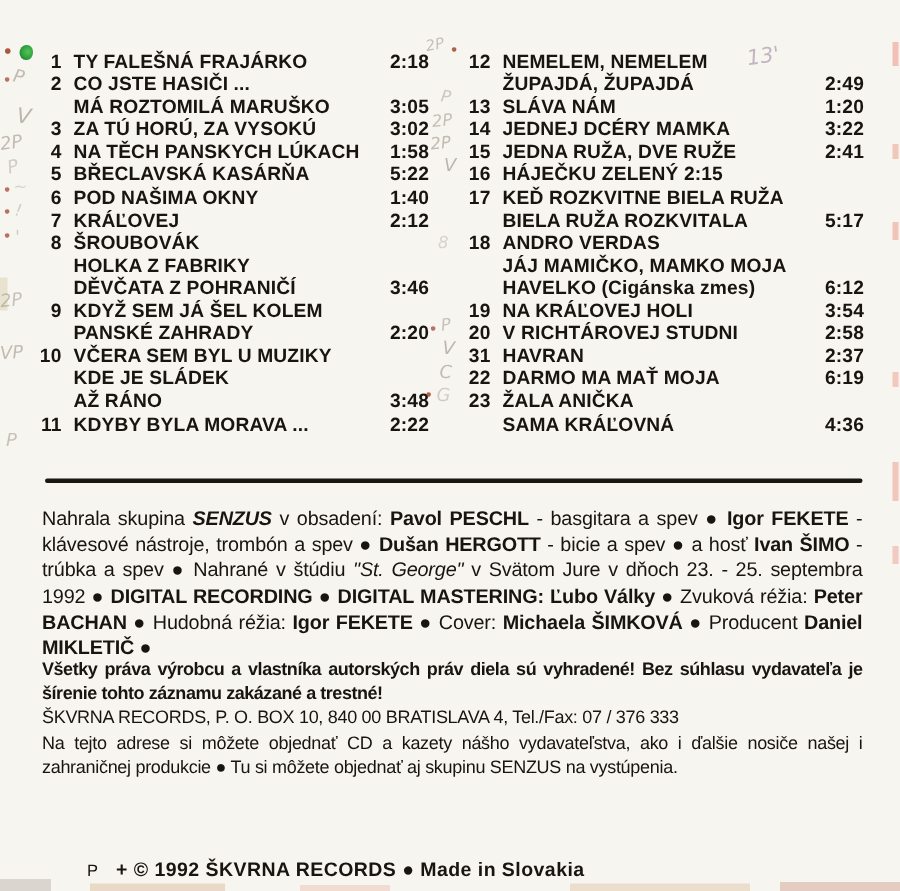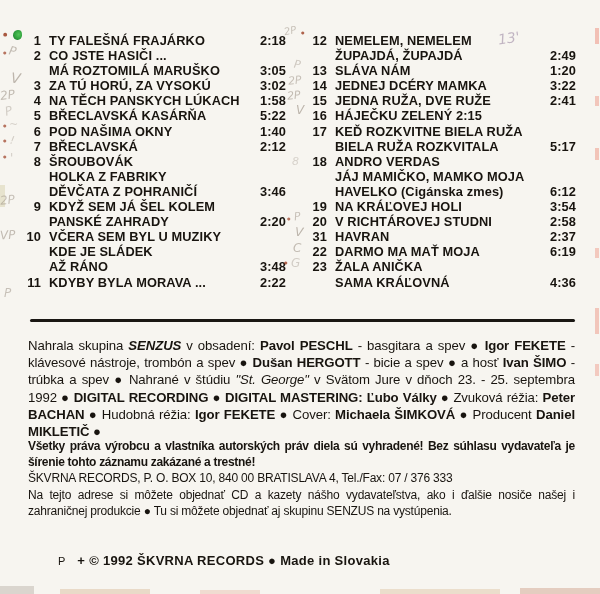--- a/index.html
+++ b/index.html
@@ -24,21 +24,21 @@
   }
   .credits .b,.b{font-weight:700;}
   .i{font-style:italic;}
   
   .rights{
     position:absolute;left:28px;top:438px;width:547px;
     font-size:12px;line-height:16.2px;letter-spacing:-.2px;text-align:justify;
   }
   .rights .b{letter-spacing:-.3px;}
   
-  .footer{position:absolute;left:33px;top:553px;font-size:13px;line-height:16px;white-space:nowrap;padding-left:25px;}
+  .footer{position:absolute;left:33px;top:572px;font-size:13px;line-height:16px;white-space:nowrap;padding-left:25px;}
   .footer .psym{font-size:11px;font-weight:400;margin-right:12px;}
   .footer .b{letter-spacing:.3px;}
   
   .dot-green{
     position:absolute;left:13px;top:30px;width:9px;height:10px;border-radius:55% 45% 50% 50%;
     background:radial-gradient(circle at 62% 45%, #53c457 0%, #2f9f3d 55%, #176327 100%);
   }
   
   .anno{
     position:absolute;font-family:"DejaVu Sans",sans-serif;font-style:italic;
@@ -85,21 +85,21 @@
         <span class="tt">BŘECLAVSKÁ KASÁRŇA</span>
         <span class="td">5:22</span>
       </div>
       <div class="tl">
         <span class="tn">6</span>
         <span class="tt">POD NAŠIMA OKNY</span>
         <span class="td">1:40</span>
       </div>
       <div class="tl">
         <span class="tn">7</span>
-        <span class="tt">BŘECLAVSKÁ</span>
+        <span class="tt">KRÁĽOVEJ</span>
         <span class="td">2:12</span>
       </div>
       <div class="tl">
         <span class="tn">8</span>
         <span class="tt">ŠROUBOVÁK</span>
         <span class="td"></span>
       </div>
       <div class="tl">
         <span class="tn"></span>
         <span class="tt">HOLKA Z FABRIKY</span>

